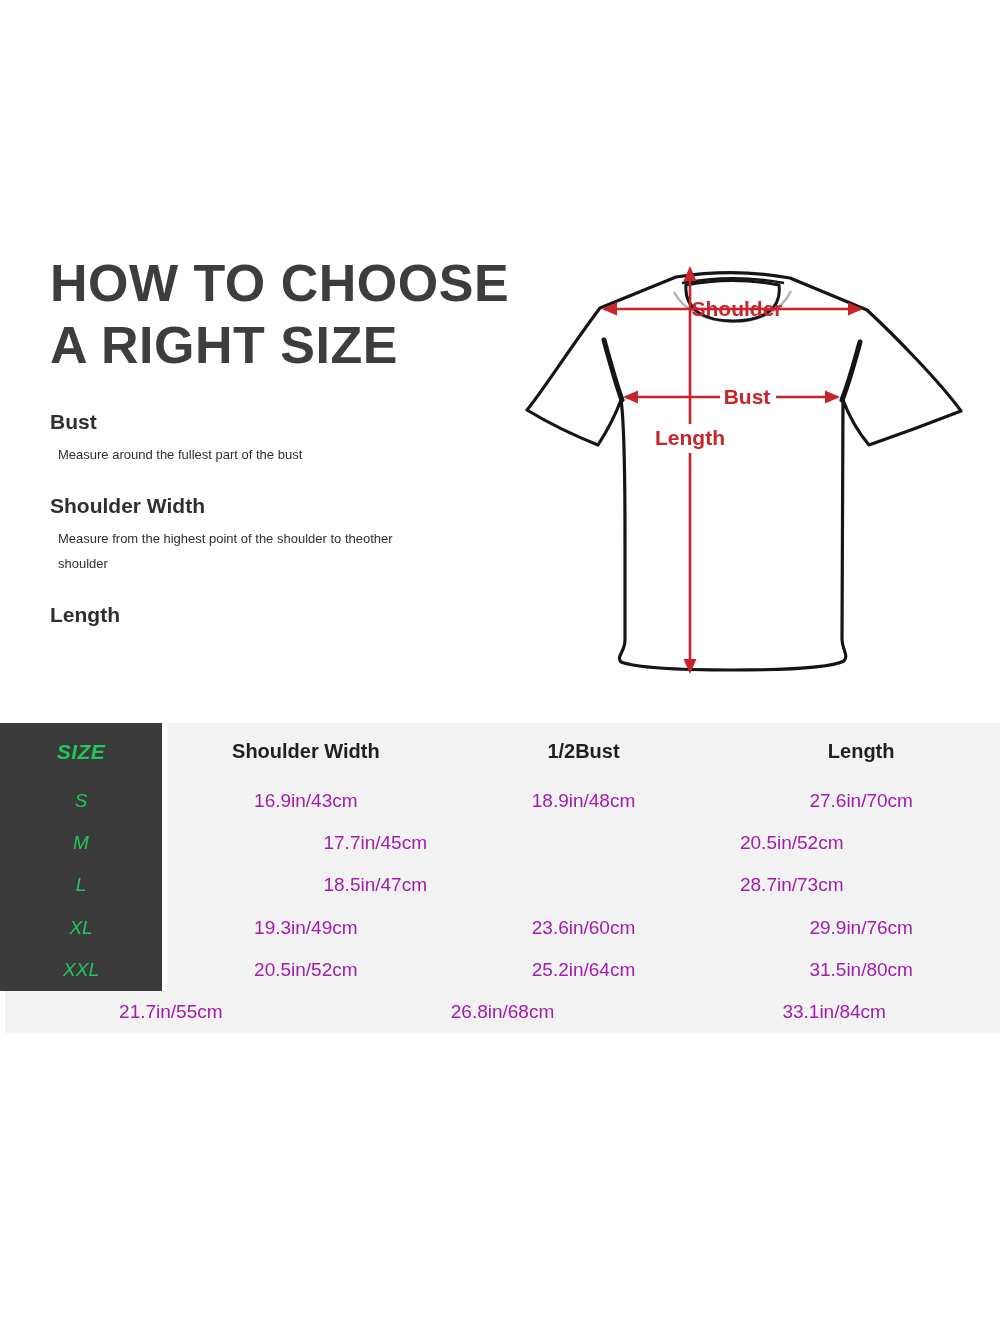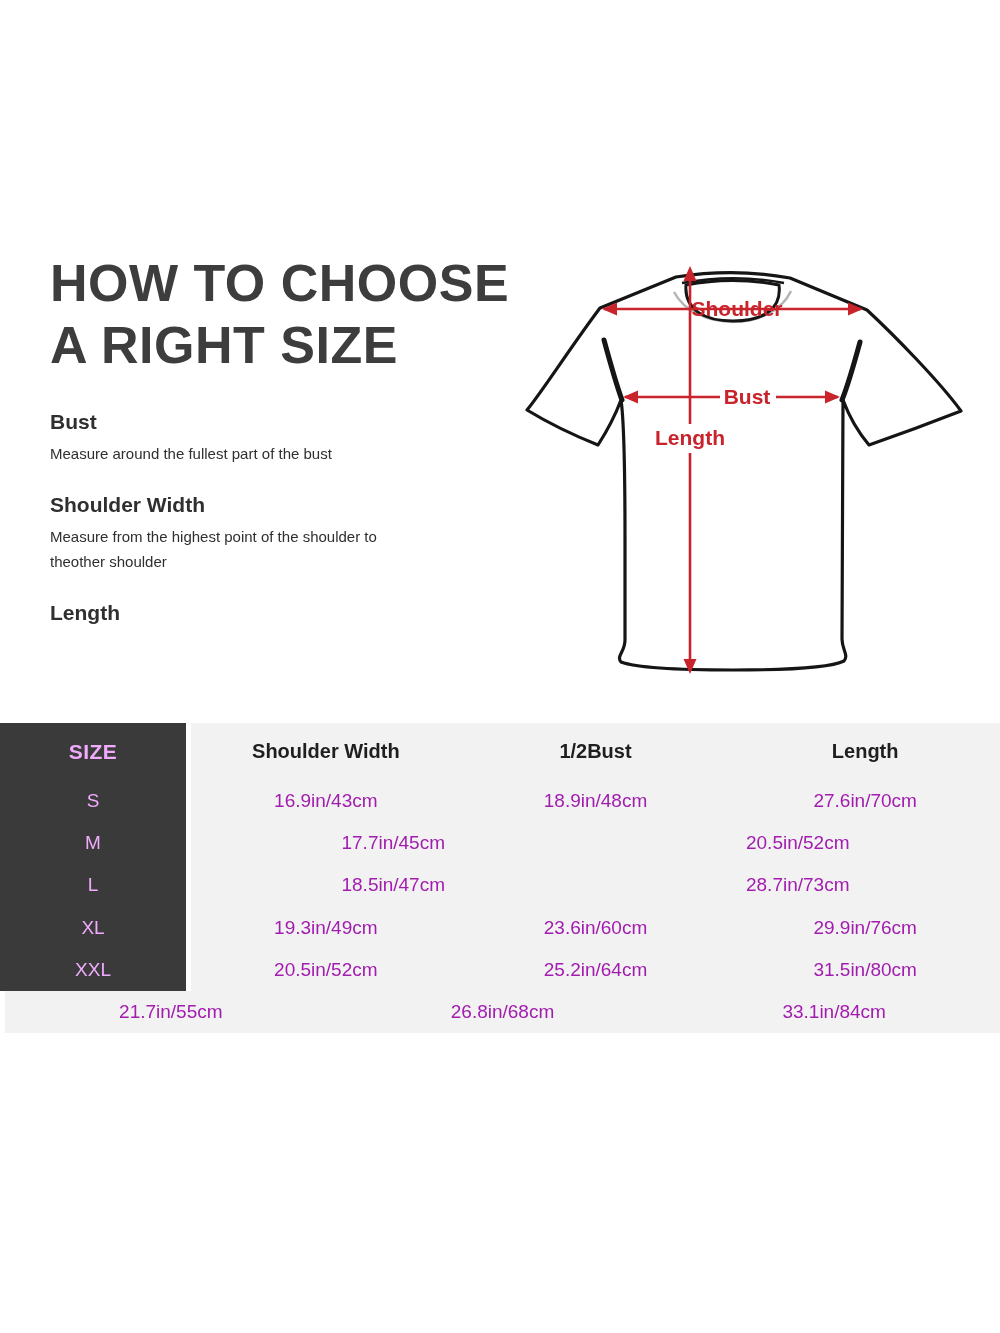--- a/index.html
+++ b/index.html
@@ -15,38 +15,39 @@
   .intro { position:absolute; left:50px; top:252px; width:460px; }
   .page-title {
     font-size:52px; font-weight:700; line-height:62px;
     letter-spacing:0.5px; color:#3d3d3d; margin:0 0 34px 0;
   }
   .measure-section { margin:0 0 27px 0; }
   .measure-title {
     font-size:21px; font-weight:700; color:#2f2f2f; margin:0 0 7px 0;
   }
   .measure-text {
-    font-size:15px; line-height:25px; color:#2f2f2f; margin:0; width:360px;
+    font-size:13px; line-height:25px; color:#2f2f2f; margin:8px; width:360px;
   }
 
   
   .diagram { position:absolute; left:500px; top:240px; }
   .arrow-label {
     font-size:21px; font-weight:700;
     font-family:"Liberation Sans", sans-serif;
   }
 
   
   .size-table { position:absolute; left:0; top:723px; width:1000px; height:310px; display:flex; flex-direction:column; }
   .t-row { display:flex; flex:1; }
   .t-row.header { flex:none; height:57px; }
   .cell-size {
-    width:186px; background:#3a3a3a; color:#f0abfc;
+    width:162px; background:#3a3a3a; color:#22c55e;
     display:flex; align-items:center; justify-content:center;
     font-size:19px;
+    font-style:italic;
   }
   .t-row.header .cell-size { font-size:21px; font-weight:700; letter-spacing:0.5px; }
   .t-divider { width:5px; background:#ffffff; }
   .t-rest { flex:1; display:flex; background:#f2f2f2; }
   .cell {
     flex:1; display:flex; align-items:center; justify-content:center;
     font-size:19px; color:#a21caf;
   }
   .t-row.header .cell { font-size:20px; font-weight:700; color:#1f1f1f; }
 

